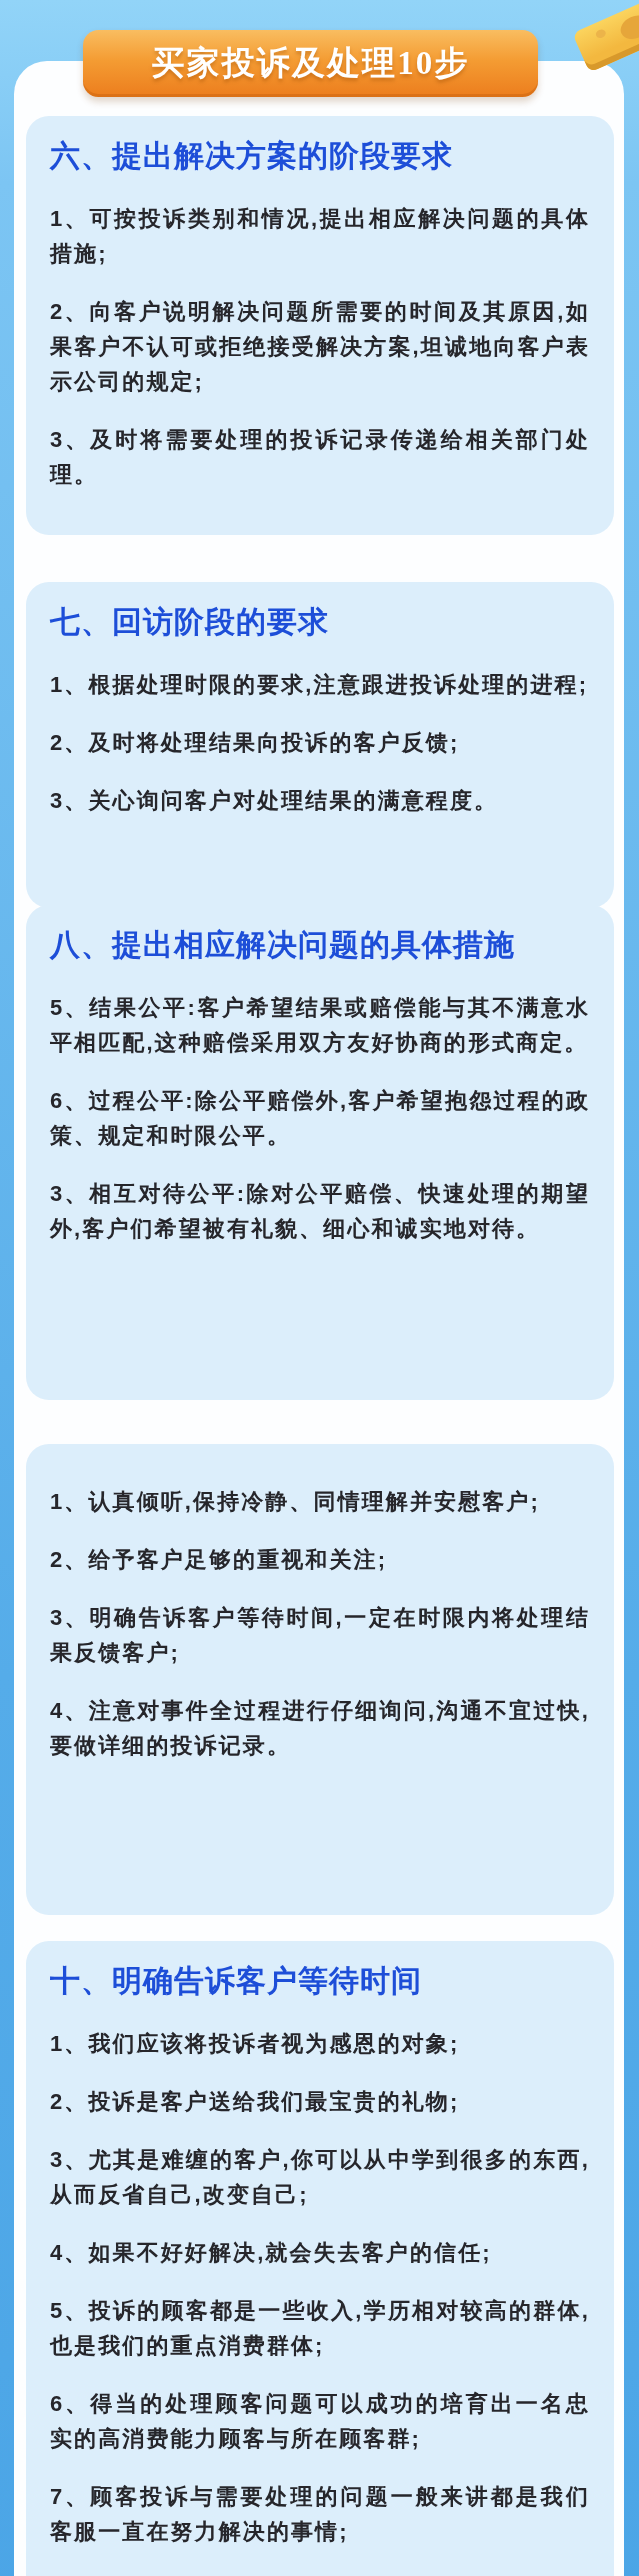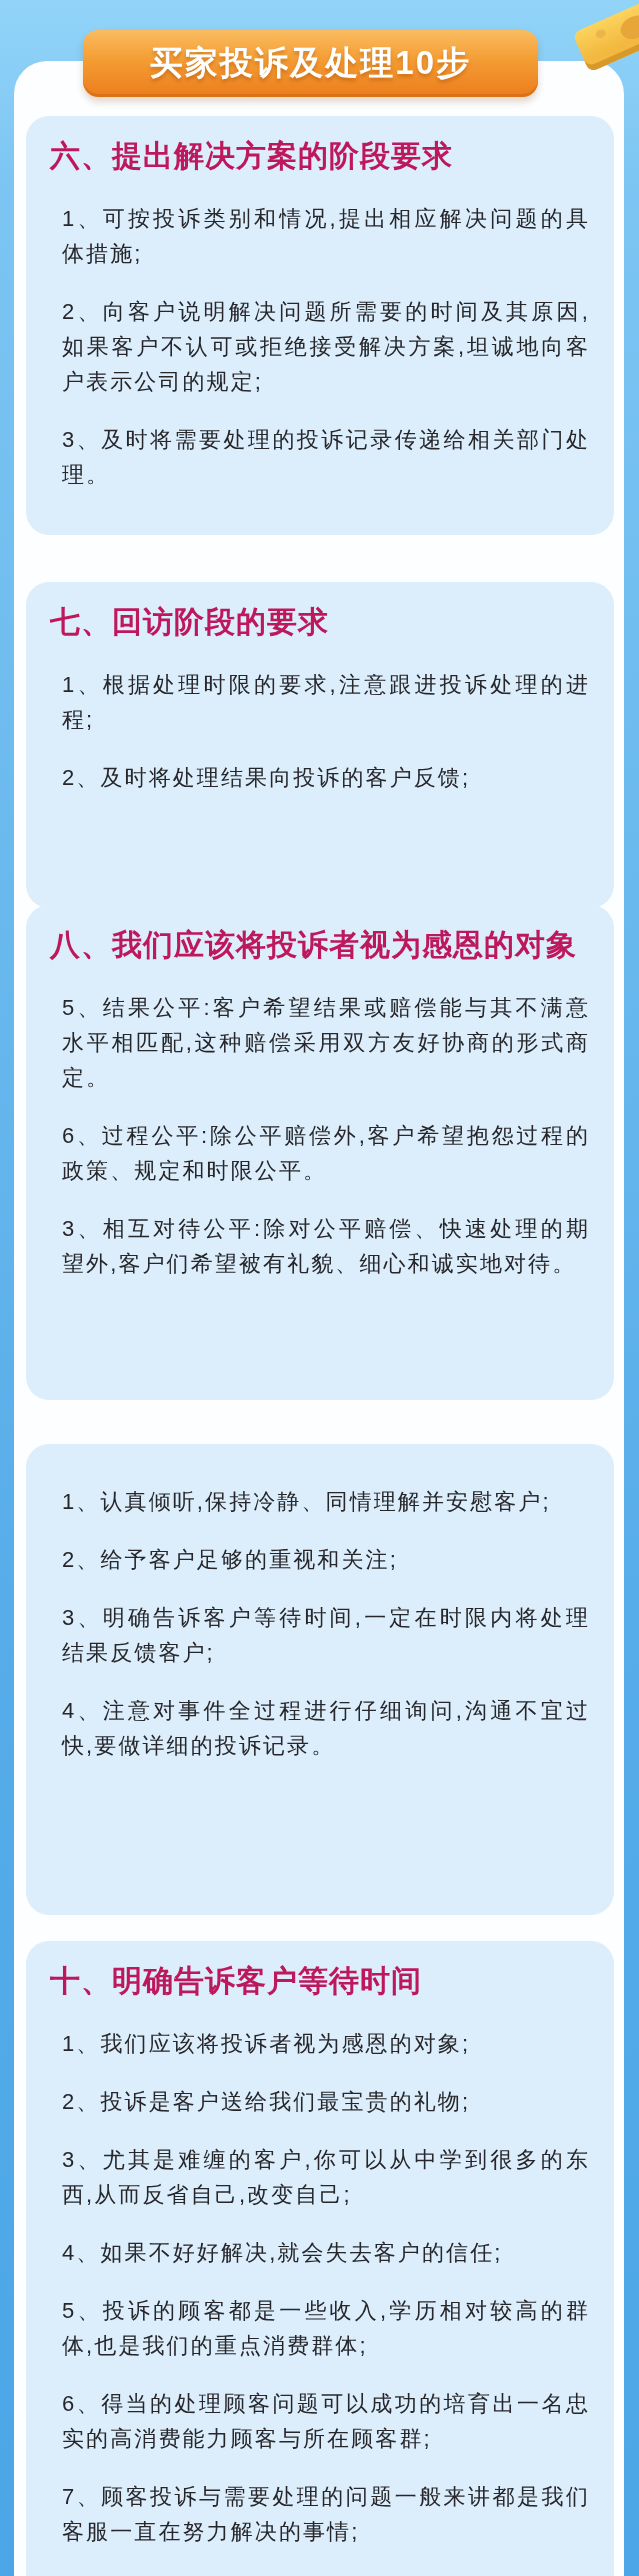--- a/index.html
+++ b/index.html
@@ -22,20 +22,21 @@
     background:linear-gradient(180deg,#f9bd60 0%,#f49c33 45%,#ec7d1d 100%);
     border-radius:15.5px;
     display:flex;align-items:center;justify-content:center;
     box-shadow:0 4.1px 7.2px rgba(120,60,0,0.20), inset 0 -3.1px 0 rgba(190,90,10,0.35);
     z-index:5;
   }
   .banner-text{
     font-size:33px;font-weight:700;color:#ffffff;
     letter-spacing:2.1px;white-space:nowrap;
     text-shadow:0 2.6px 3.6px rgba(150,70,0,0.38);
+    font-family:Liberation Serif, serif;
   }
   .banknote{
     position:absolute;left:577px;top:13.4px;
     width:91px;height:43px;
     background:linear-gradient(180deg,#fbd45e 0%,#f3b83f 70%);
     border-radius:8.2px;
     transform:rotate(-24deg);
     box-shadow:inset 0 -6.2px 0 #d8992b;
     z-index:4;
   }
@@ -53,28 +54,28 @@
     padding:16.5px 24px 0;box-sizing:border-box;
     overflow:hidden;
   }
   #card-0{top:116px;height:419px;}
   #card-1{top:582px;height:326px;}
   #card-2{top:905px;height:495px;}
   #card-3{top:1444px;height:471px;}
   #card-4{top:1941px;height:1074px;}
   .section-title{
     font-size:30px;line-height:1.5;font-weight:700;
-    color:#be185d;letter-spacing:1px;
+    color:#1d4ed8;letter-spacing:1px;
     margin:0 0 11.3px 0;
   }
   .item{
     font-size:22px;line-height:35px;
     color:#26262b;letter-spacing:2.1px;
-    font-weight:400;
-    margin:23px 0 0 12px;
+    font-weight:700;
+    margin:23px 0 0 0;
     text-align:justify;
   }
 </style>
 </head>
 <body>
 
 <div class="container"></div>
 
 <div class="banknote"></div>
 
@@ -86,24 +87,25 @@
   <h2 class="section-title">六、提出解决方案的阶段要求</h2>
   <p class="item">1、可按投诉类别和情况,提出相应解决问题的具体措施;</p>
   <p class="item">2、向客户说明解决问题所需要的时间及其原因,如果客户不认可或拒绝接受解决方案,坦诚地向客户表示公司的规定;</p>
   <p class="item">3、及时将需要处理的投诉记录传递给相关部门处理。</p>
 </div>
 
 <div class="card" id="card-1">
   <h2 class="section-title">七、回访阶段的要求</h2>
   <p class="item">1、根据处理时限的要求,注意跟进投诉处理的进程;</p>
   <p class="item">2、及时将处理结果向投诉的客户反馈;</p>
+  <p class="item">3、关心询问客户对处理结果的满意程度。</p>
 </div>
 
 <div class="card" id="card-2">
-  <h2 class="section-title">八、我们应该将投诉者视为感恩的对象</h2>
+  <h2 class="section-title">八、提出相应解决问题的具体措施</h2>
   <p class="item">5、结果公平:客户希望结果或赔偿能与其不满意水平相匹配,这种赔偿采用双方友好协商的形式商定。</p>
   <p class="item">6、过程公平:除公平赔偿外,客户希望抱怨过程的政策、规定和时限公平。</p>
   <p class="item">3、相互对待公平:除对公平赔偿、快速处理的期望外,客户们希望被有礼貌、细心和诚实地对待。</p>
 </div>
 
 <div class="card" id="card-3">
   <p class="item">1、认真倾听,保持冷静、同情理解并安慰客户;</p>
   <p class="item">2、给予客户足够的重视和关注;</p>
   <p class="item">3、明确告诉客户等待时间,一定在时限内将处理结果反馈客户;</p>
   <p class="item">4、注意对事件全过程进行仔细询问,沟通不宜过快,要做详细的投诉记录。</p>

